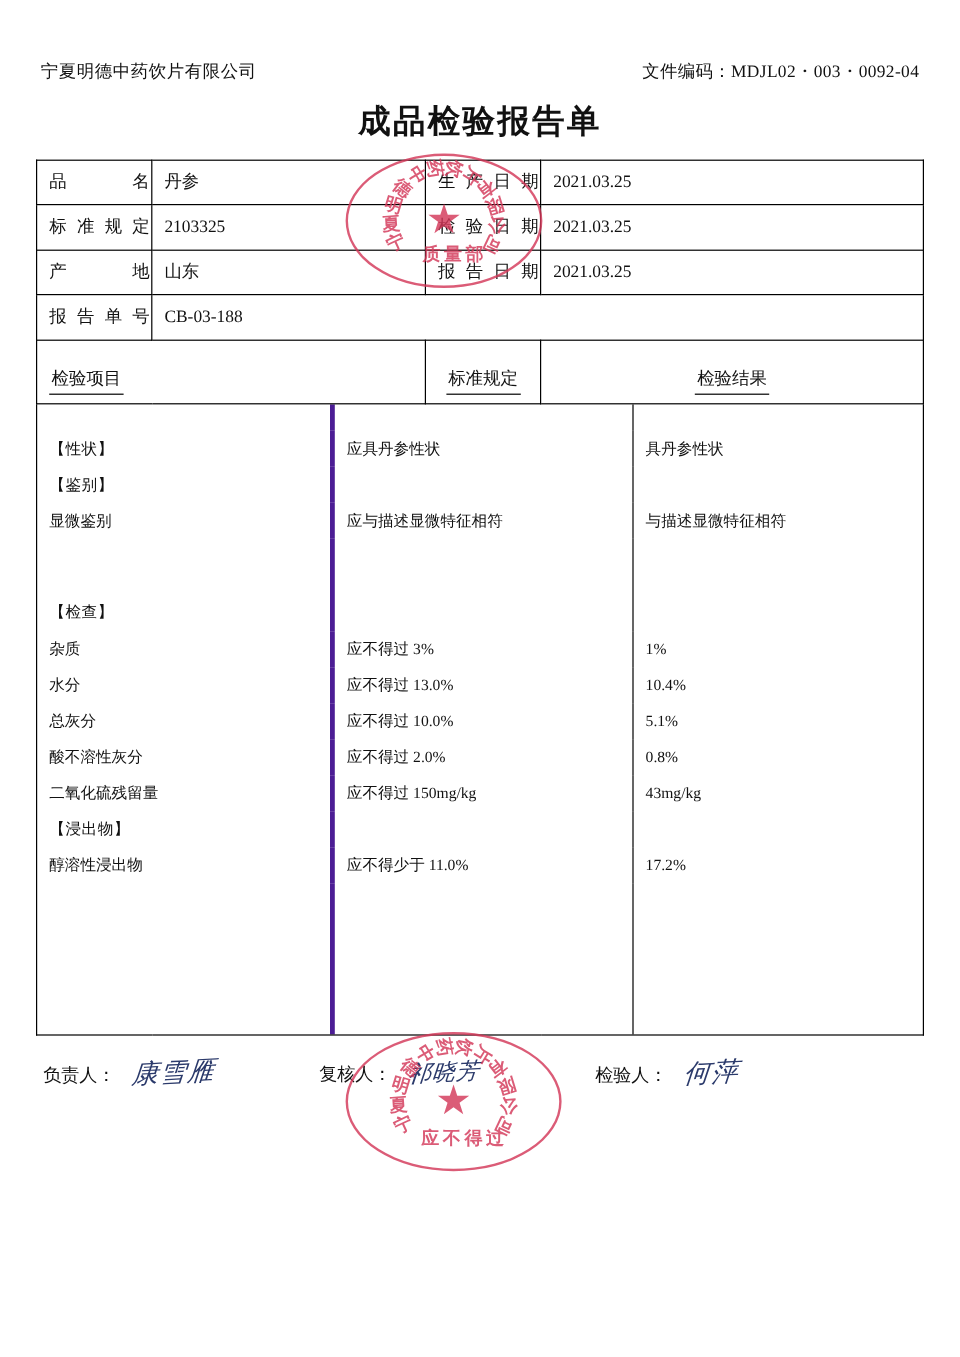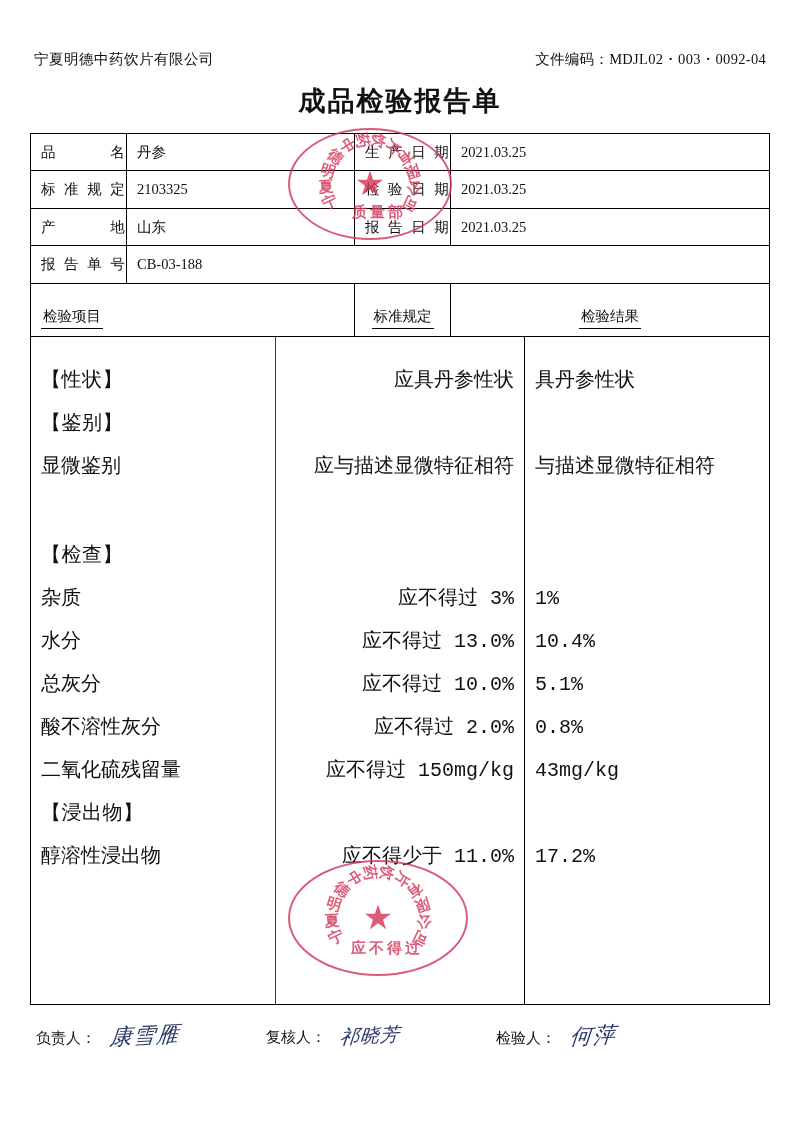--- a/index.html
+++ b/index.html
@@ -92,28 +92,27 @@
     padding: 0 !important;
     border-top: none !important;
   }
   table.items {
     width: 100%;
     border-collapse: collapse;
     table-layout: fixed;
   }
   table.items td {
     border: none;
-    font-size: 20px;
+    font-size: 13px;
     padding: 3px 10px;
     vertical-align: top;
     line-height: 1.85;
-    font-family: Liberation Mono, monospace;
   }
   table.items td.c1 { width: 224px; }
-  table.items td.c2 { width: 228px; border-left: 1px solid #4c1d95; text-align: right; }
+  table.items td.c2 { width: 228px; border-left: 4px solid #4c1d95; }
   table.items td.c3 { border-left: 1px solid #000; }
   .bracket { letter-spacing: 0.5px; }
   .spacer-row td { height: 16px; padding: 0; }
   .spacer-row-lg td { height: 40px; padding: 0; }
   .wrap-text { line-height: 2.0; }
 
   
   .conclusion td {
     text-align: center;
     font-size: 16px;

